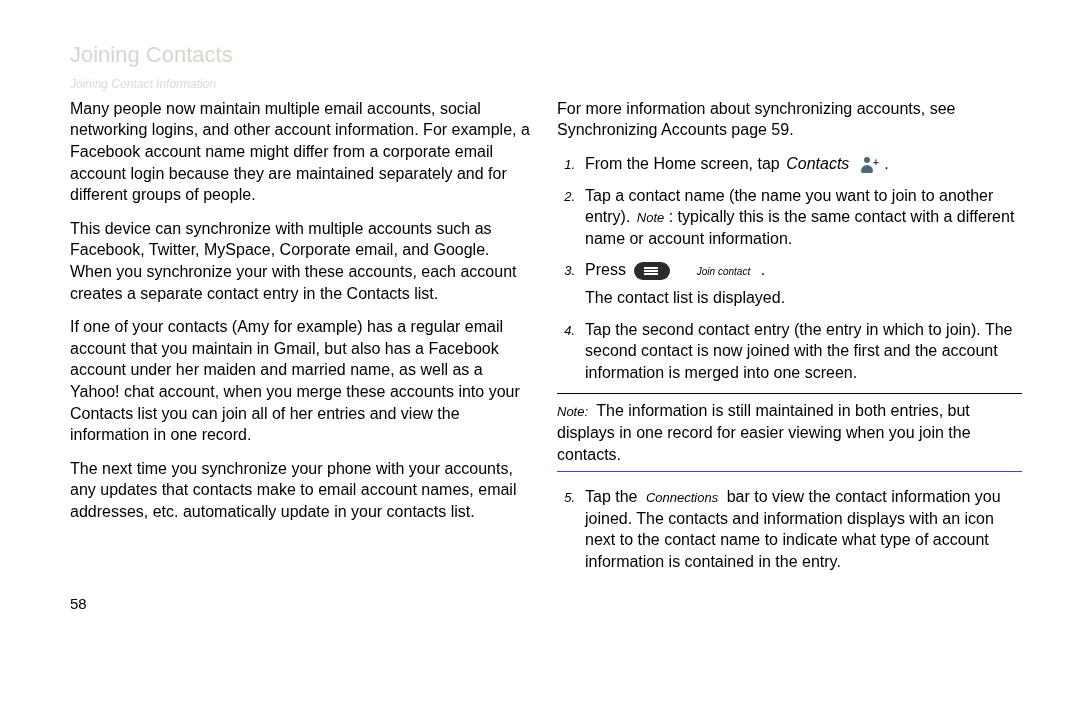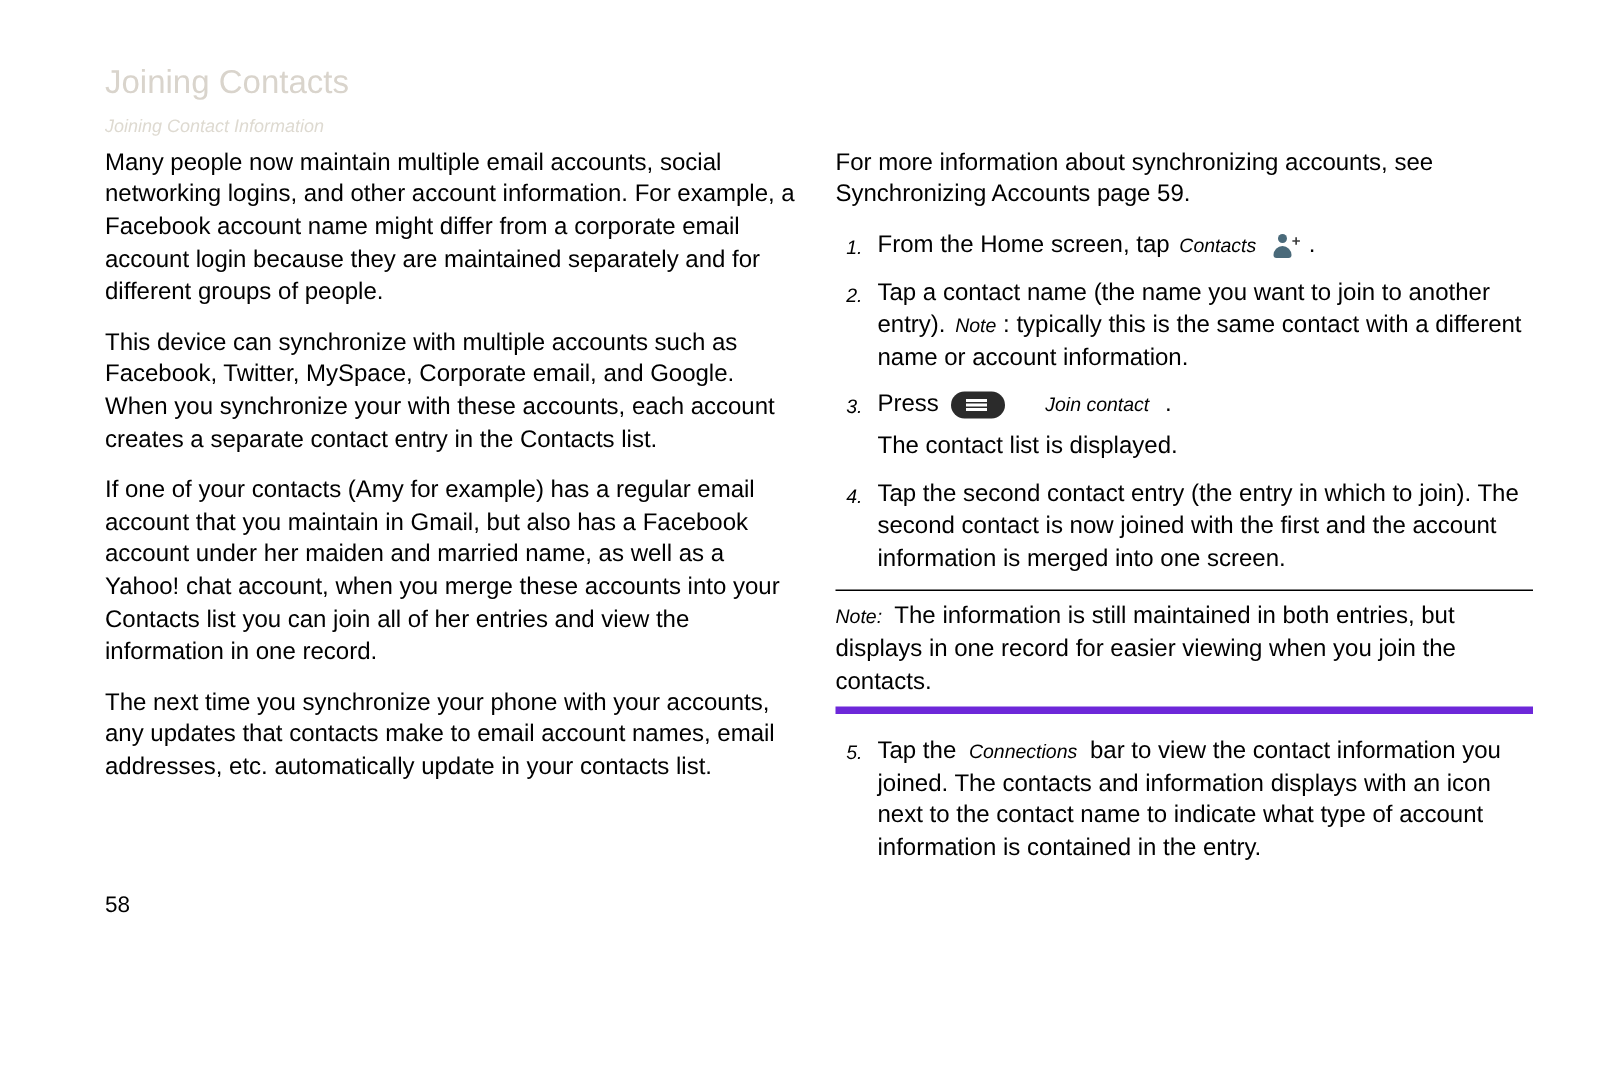--- a/index.html
+++ b/index.html
@@ -15,21 +15,21 @@
   .num{font-style:italic;font-size:13px;width:18px;flex:none;padding-top:3px;text-align:right;margin-right:10px;color:#000}
   .li-body{flex:1}
   .btn-key{display:inline-block;vertical-align:middle;width:36px;height:18px;border-radius:9px;background:#2b2b2b;position:relative;margin:0 4px}
   .btn-key::before,.btn-key::after{content:"";position:absolute;top:50%;background:#fff}
   .btn-key::before{left:10px;width:14px;height:2px;transform:translateY(-4px)}
   .btn-key::after{left:10px;width:14px;height:2px;transform:translateY(2px);box-shadow:0 -3px 0 #fff}
   .icon-contact{display:inline-block;width:18px;height:18px;vertical-align:middle;position:relative;margin:0 3px}
   .icon-contact .head{position:absolute;top:1px;left:5px;width:6px;height:6px;border-radius:50%;background:#4a6a7a}
   .icon-contact .body{position:absolute;bottom:1px;left:2px;width:12px;height:8px;border-radius:6px 6px 2px 2px;background:#4a6a7a}
   .icon-contact .plus{position:absolute;top:0;right:-2px;font-size:10px;color:#3a3a3a;font-weight:bold}
-  .note-block{border-top:1px solid #000;border-bottom:5px solid #6d28d9;padding:6px 0;margin:6px 0 14px 0}
+  .note-block{border-top:1px solid #000;border-bottom:1px solid #6d28d9;padding:6px 0;margin:6px 0 14px 0}
   .note-label{font-style:italic;font-size:13px;margin-right:4px}
   .page-num{position:absolute;left:70px;bottom:22px;font-size:15px}
 </style>
 </head>
 <body>
 
 <div class="page">
 
   <h2 class="heading">Joining Contacts</h2>
   <div class="subhead ital">Joining Contact Information</div>
@@ -66,41 +66,41 @@
         <span>For more information about synchronizing accounts, see Synchronizing Accounts</span>
         
         <span>page 59.</span>
       </p>
 
       <ol class="ol">
         <li>
           <span class="num">1.</span>
           <div class="li-body">
             <span>From the Home screen, tap</span>
-            <span class="ital" style="font-size:13px;margin:0 2px">Contacts</span>
+            <span class="ital" style="font-size:16px;margin:0 2px">Contacts</span>
             <span class="icon-contact"><span class="head"></span><span class="body"></span><span class="plus">+</span></span>
             <span>.</span>
           </div>
         </li>
         <li>
           <span class="num">2.</span>
           <div class="li-body">
             <span>Tap a contact name (the name you want to join to another entry).</span>
             <span class="ital" style="font-size:13px;margin-left:2px">Note</span>
             <span>: typically this is the same contact with a different name or</span>
             
             <span>account information.</span>
           </div>
         </li>
         <li>
           <span class="num">3.</span>
           <div class="li-body">
             <span>Press</span>
             <span class="btn-key"></span>
-            <span class="ital" style="font-size:13px;margin:0 6px 0 18px">Join contact</span>
+            <span class="ital" style="font-size:10px;margin:0 6px 0 18px">Join contact</span>
             <span>.</span>
             <div style="margin-top:6px">The contact list is displayed.</div>
           </div>
         </li>
         <li>
           <span class="num">4.</span>
           <div class="li-body">Tap the second contact entry (the entry in which to join). The second contact is now joined with the first and the account information is merged into one screen.</div>
         </li>
       </ol>
 

